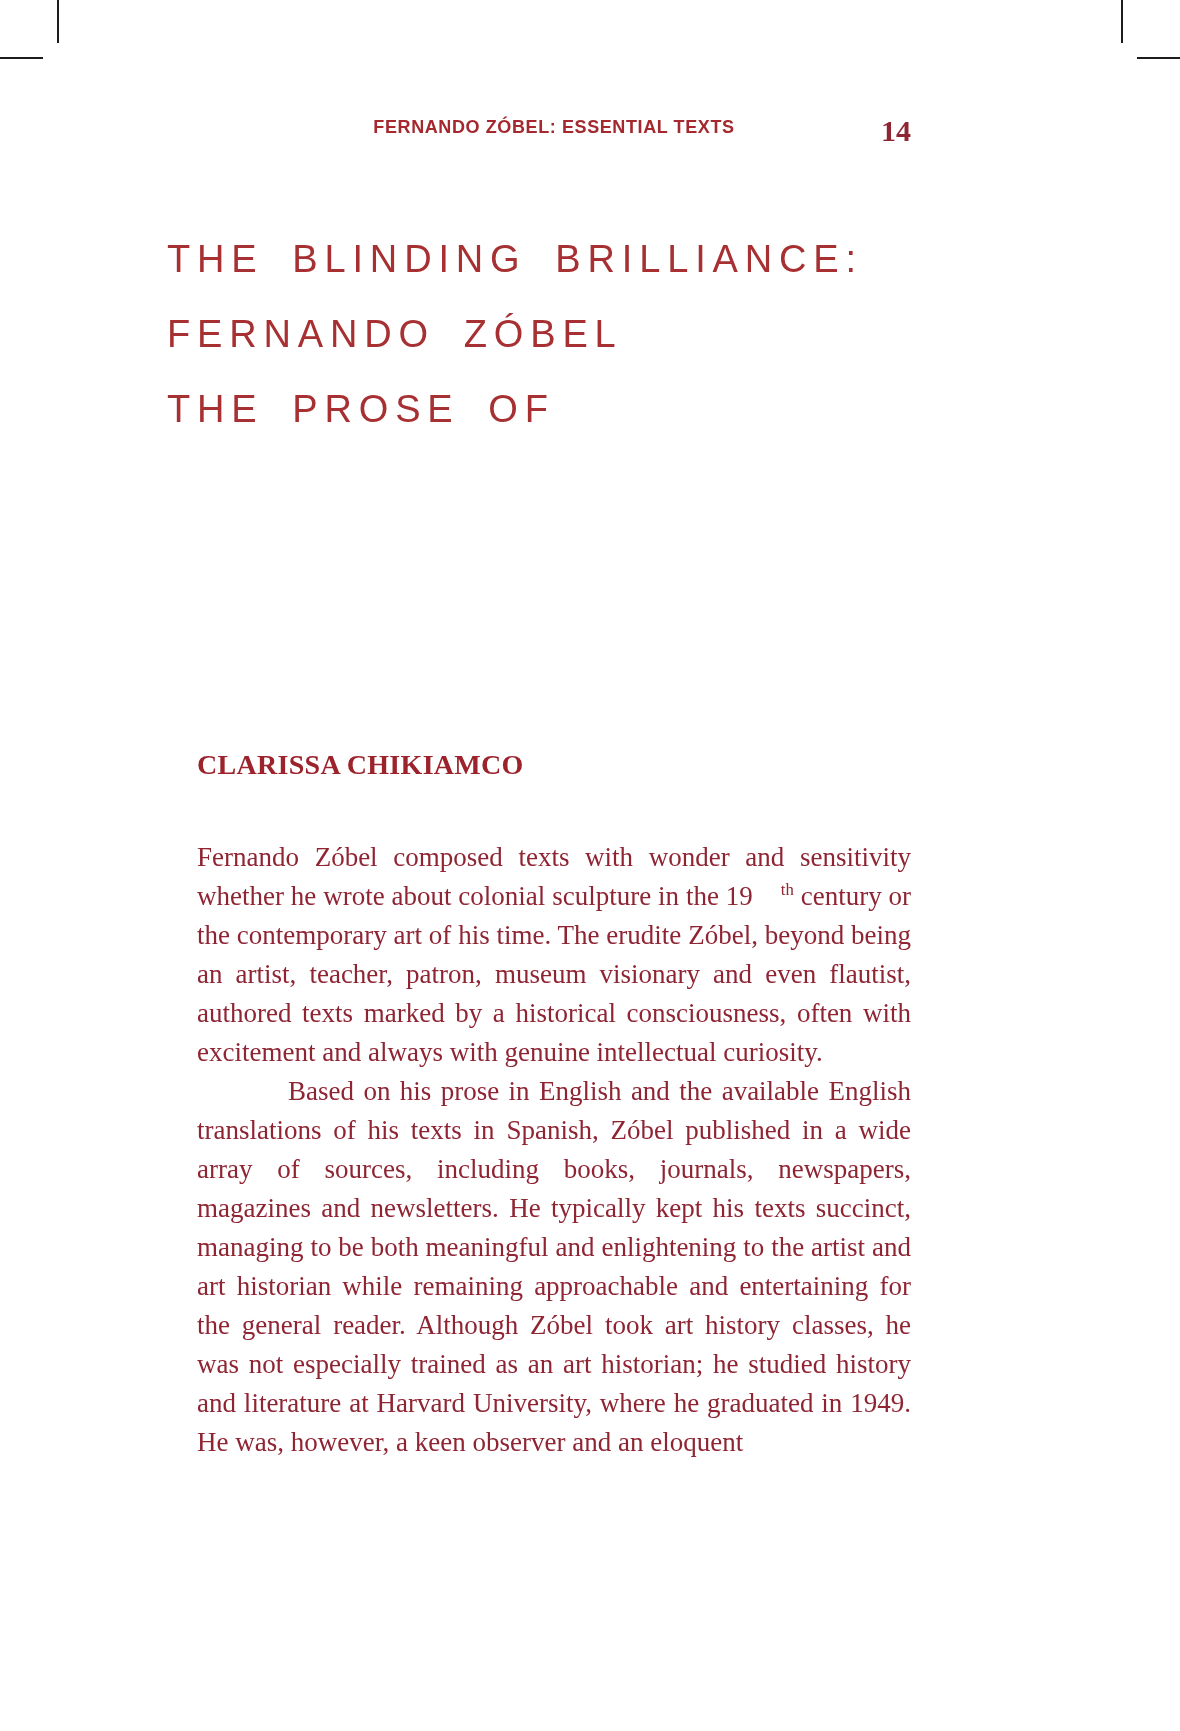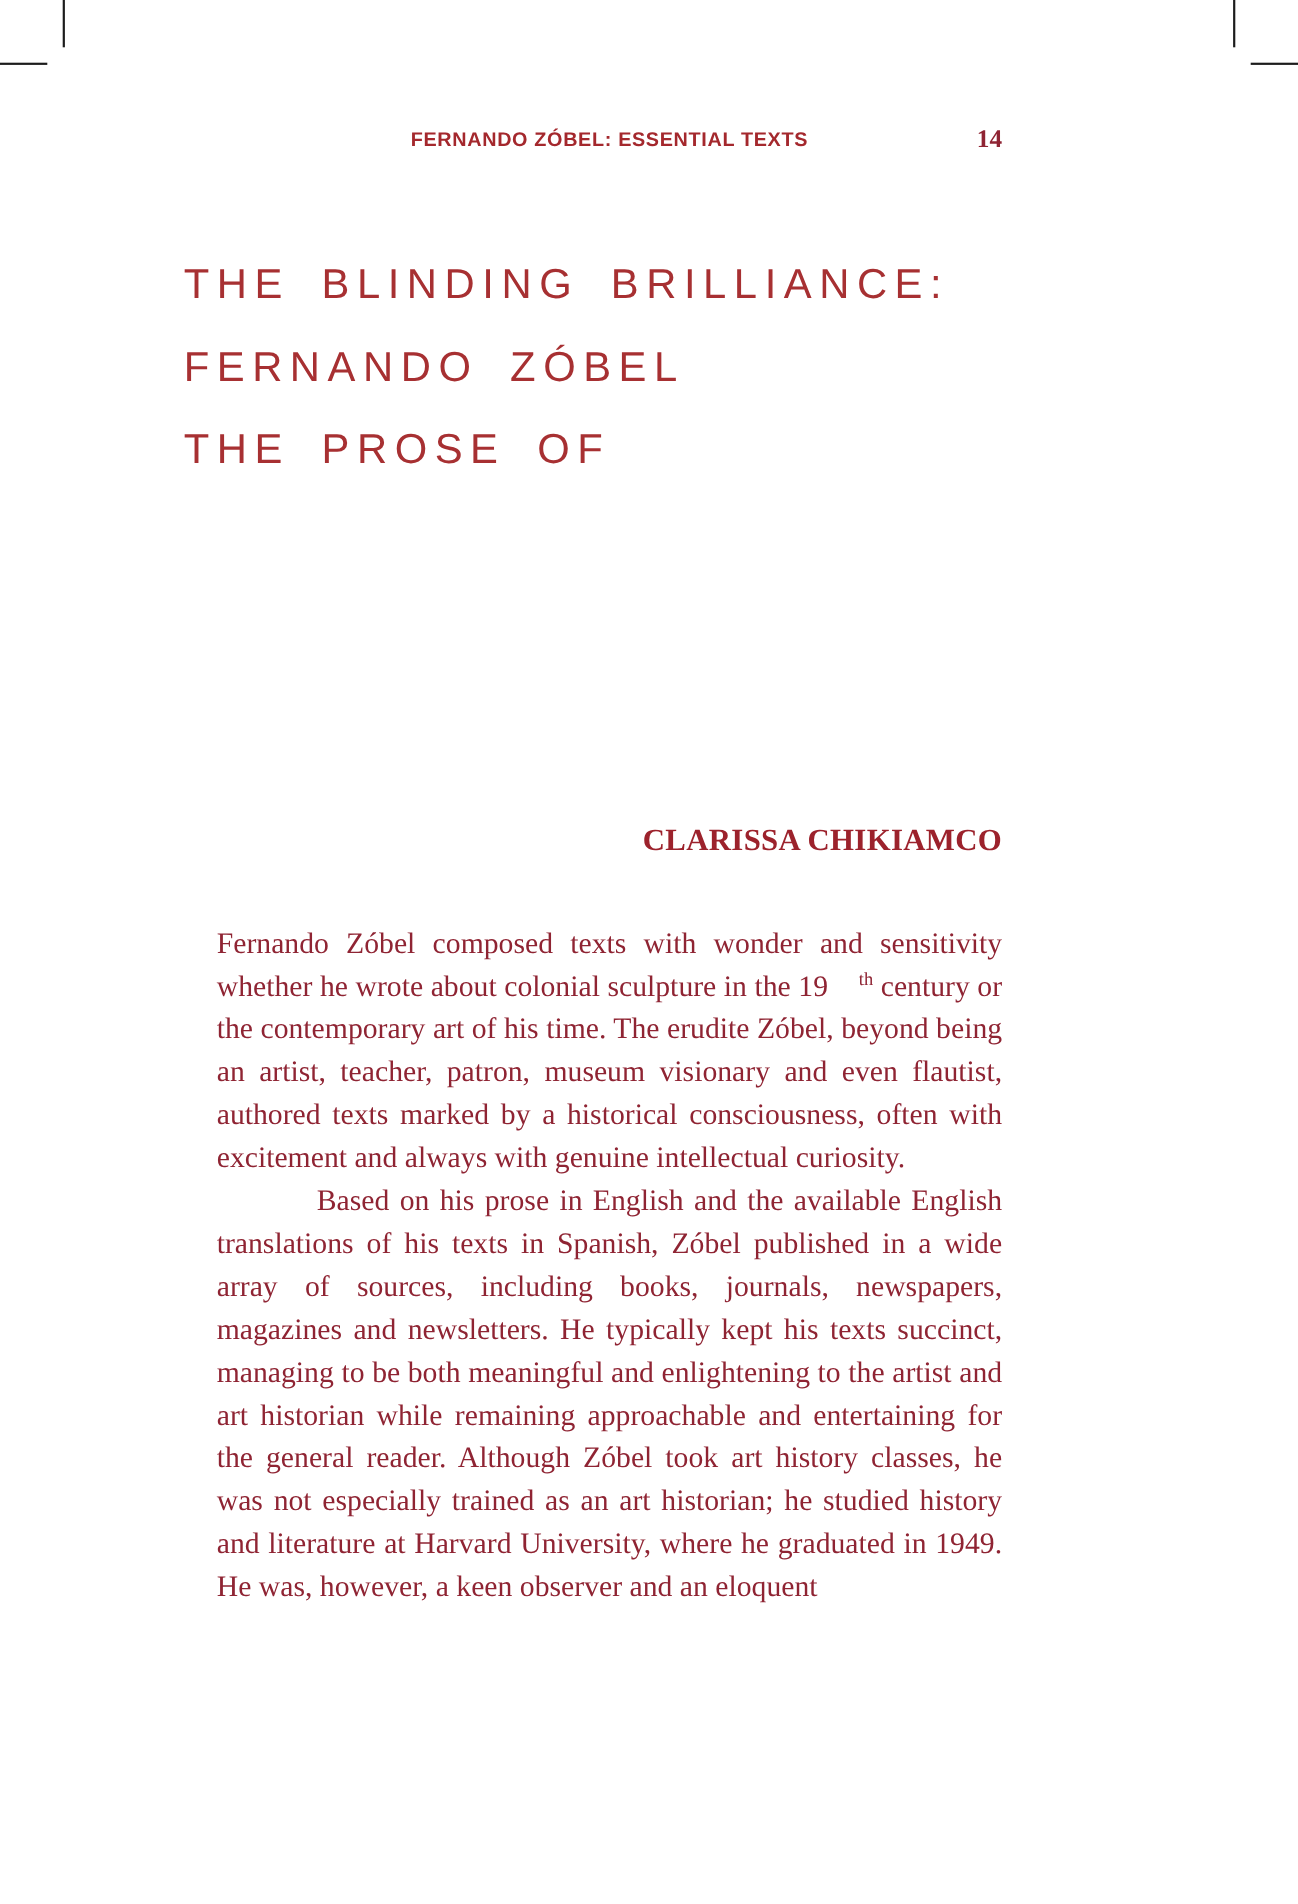--- a/index.html
+++ b/index.html
@@ -51,42 +51,42 @@
     font-size:18px;
     letter-spacing:0.6px;
     color:var(--header-red);
   }
   .page-number{
     position:absolute;
     top:114px;
     right:0;
     font-family:"Liberation Serif", serif;
     font-weight:bold;
-    font-size:23px;
+    font-size:30px;
     color:var(--body-red);
   }
   .chapter-title{
     position:absolute;
     top:222px;
     left:-30px;
     width:774px;
     font-family:"Liberation Sans", sans-serif;
     font-weight:normal;
     font-size:38px;
     line-height:75px;
     letter-spacing:0.18em;
     word-spacing:0.30em;
     color:var(--title-red);
   }
   .author{
     position:absolute;
     top:749px;
     left:0;
     width:100%;
-    text-align:right;
+    text-align:left;
     font-family:"Liberation Serif", serif;
     font-weight:bold;
     font-size:28px;
     letter-spacing:0.3px;
     color:var(--author-red);
   }
   .body-text{
     position:absolute;
     top:838px;
     left:0;

